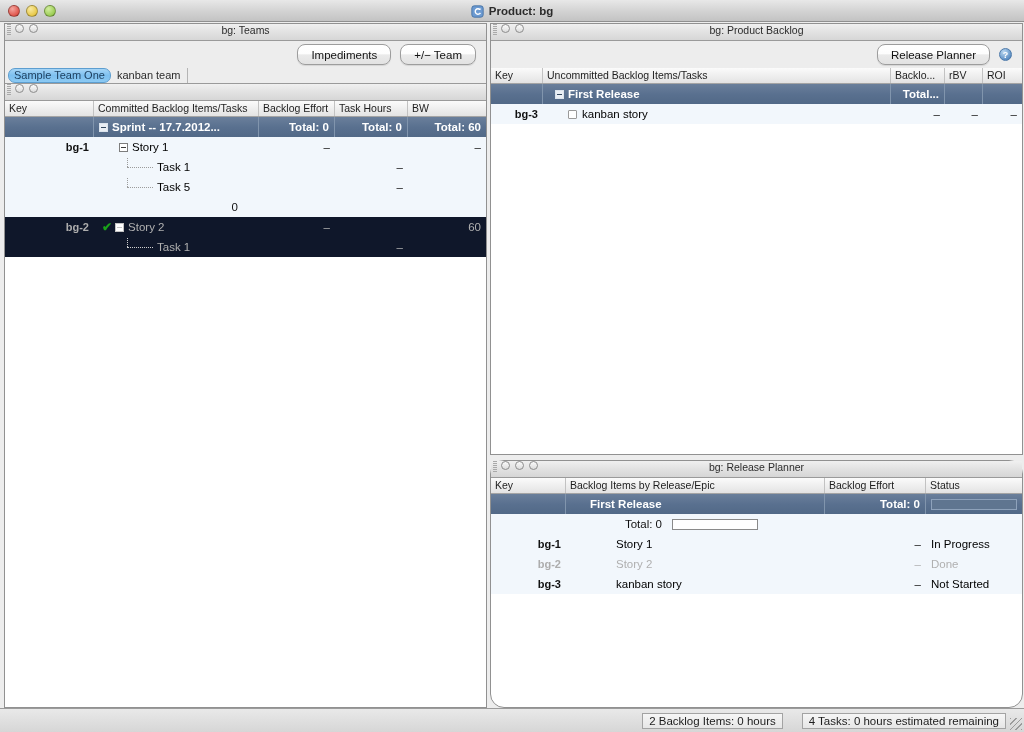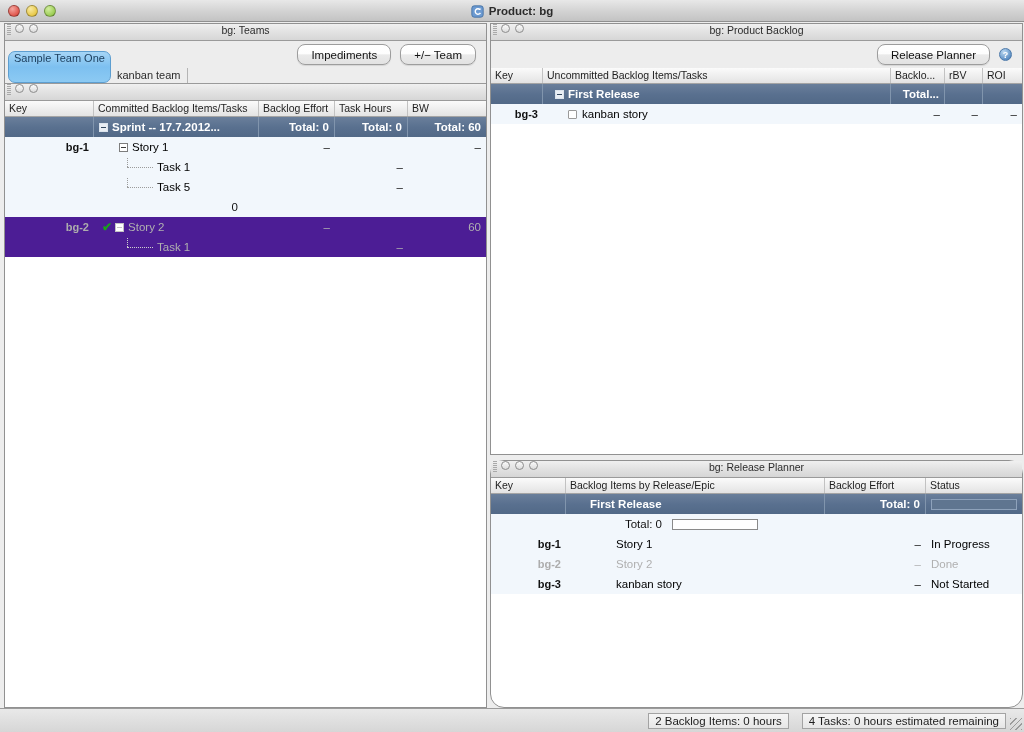--- a/index.html
+++ b/index.html
@@ -108,41 +108,41 @@
     padding:1px 6px 2px 6px;
     color:#2c2c2c;
     border-right:1px solid #b4b4b4;
     cursor:default;
   }
   .tab.selected {
     background: linear-gradient(to bottom,#a6d5f6 0%, #7dc0f0 50%, #8ccaf3 100%);
     color:#1b3d5c;
     border:1px solid #5d9ed0;
     border-radius:7px;
-    padding:0px 5px 18px 5px;
+    padding:0px 5px 1px 5px;
   }
 
   
   .thead {
     display:flex;
     height:16px;
     background: linear-gradient(to bottom,#fbfbfb 0%, #efefef 50%, #e3e3e3 100%);
     border-bottom:1px solid #a4a4a4;
     box-sizing:border-box;
     font-size:10.5px;
     color:#1d1d1d;
   }
   .th {
     padding:1px 0 0 4px;
     border-right:1px solid #c2c2c2;
     box-sizing:border-box;
     overflow:hidden; white-space:nowrap;
   }
   .th:last-child { border-right:none; }
-  .tbody { background:#4c1d95; }
+  .tbody { background:#0f172a; }
   .trow { display:flex; height:20px; align-items:center; box-sizing:border-box; font-size:11.5px; }
   .trow.alt { background:#f2f7fc; }
   .trow.group {
     background: linear-gradient(to bottom,#6a7f9b 0%, #59708f 52%, #526987 100%);
     color:#fff; font-weight:bold;
   }
   .td { padding:0 5px; box-sizing:border-box; overflow:hidden; white-space:nowrap; display:flex; align-items:center; }
   .td.right { justify-content:flex-end; }
   .trow.group .td { border-right:1px solid #8195ad; height:20px; }
   .trow.group .td:last-child { border-right:none; }
@@ -177,21 +177,21 @@
   .pbar { height:11px; border:1px solid #8a8a8a; background:#fff; box-sizing:border-box; width:88px; }
   .trow.group .pbar { border-color:#8ea2bb; background:#5f7590; }
 
   
   .statusbar {
     position:absolute; left:0; bottom:0; width:1024px; height:24px;
     background: linear-gradient(to bottom,#e9e9e9,#d6d6d6);
     border-top:1px solid #9b9b9b;
     box-sizing:border-box;
     display:flex; align-items:center; justify-content:flex-end;
-    padding-right:18px; gap:13px;
+    padding-right:18px; gap:19px;
   }
   .status-cell {
     background: linear-gradient(to bottom,#f6f6f6,#e6e6e6);
     border:1px solid #a3a3a3;
     padding:1px 6px;
     font-size:11.5px;
     color:#1d1d1d;
     white-space:nowrap;
   }
   .resizer { position:absolute; right:2px; bottom:2px; width:12px; height:12px;

